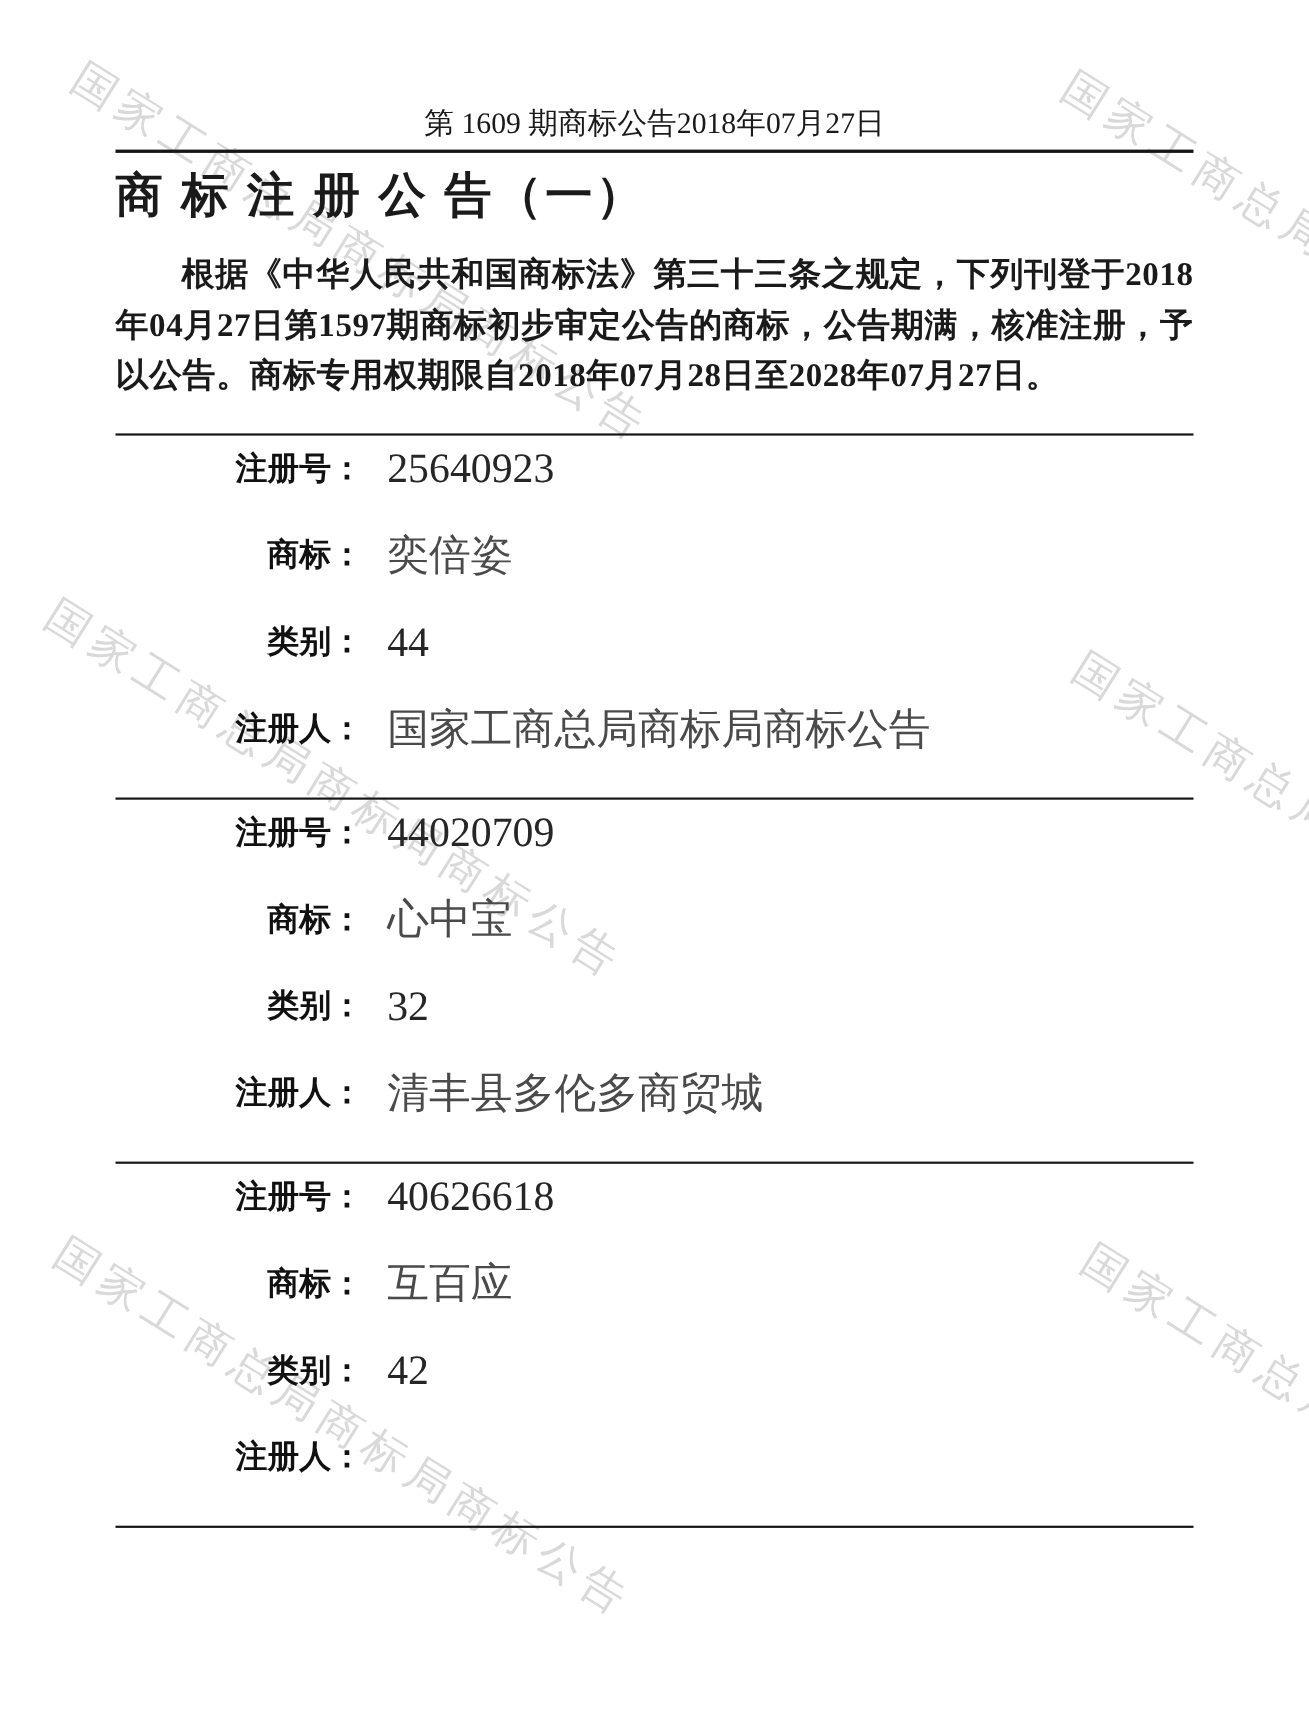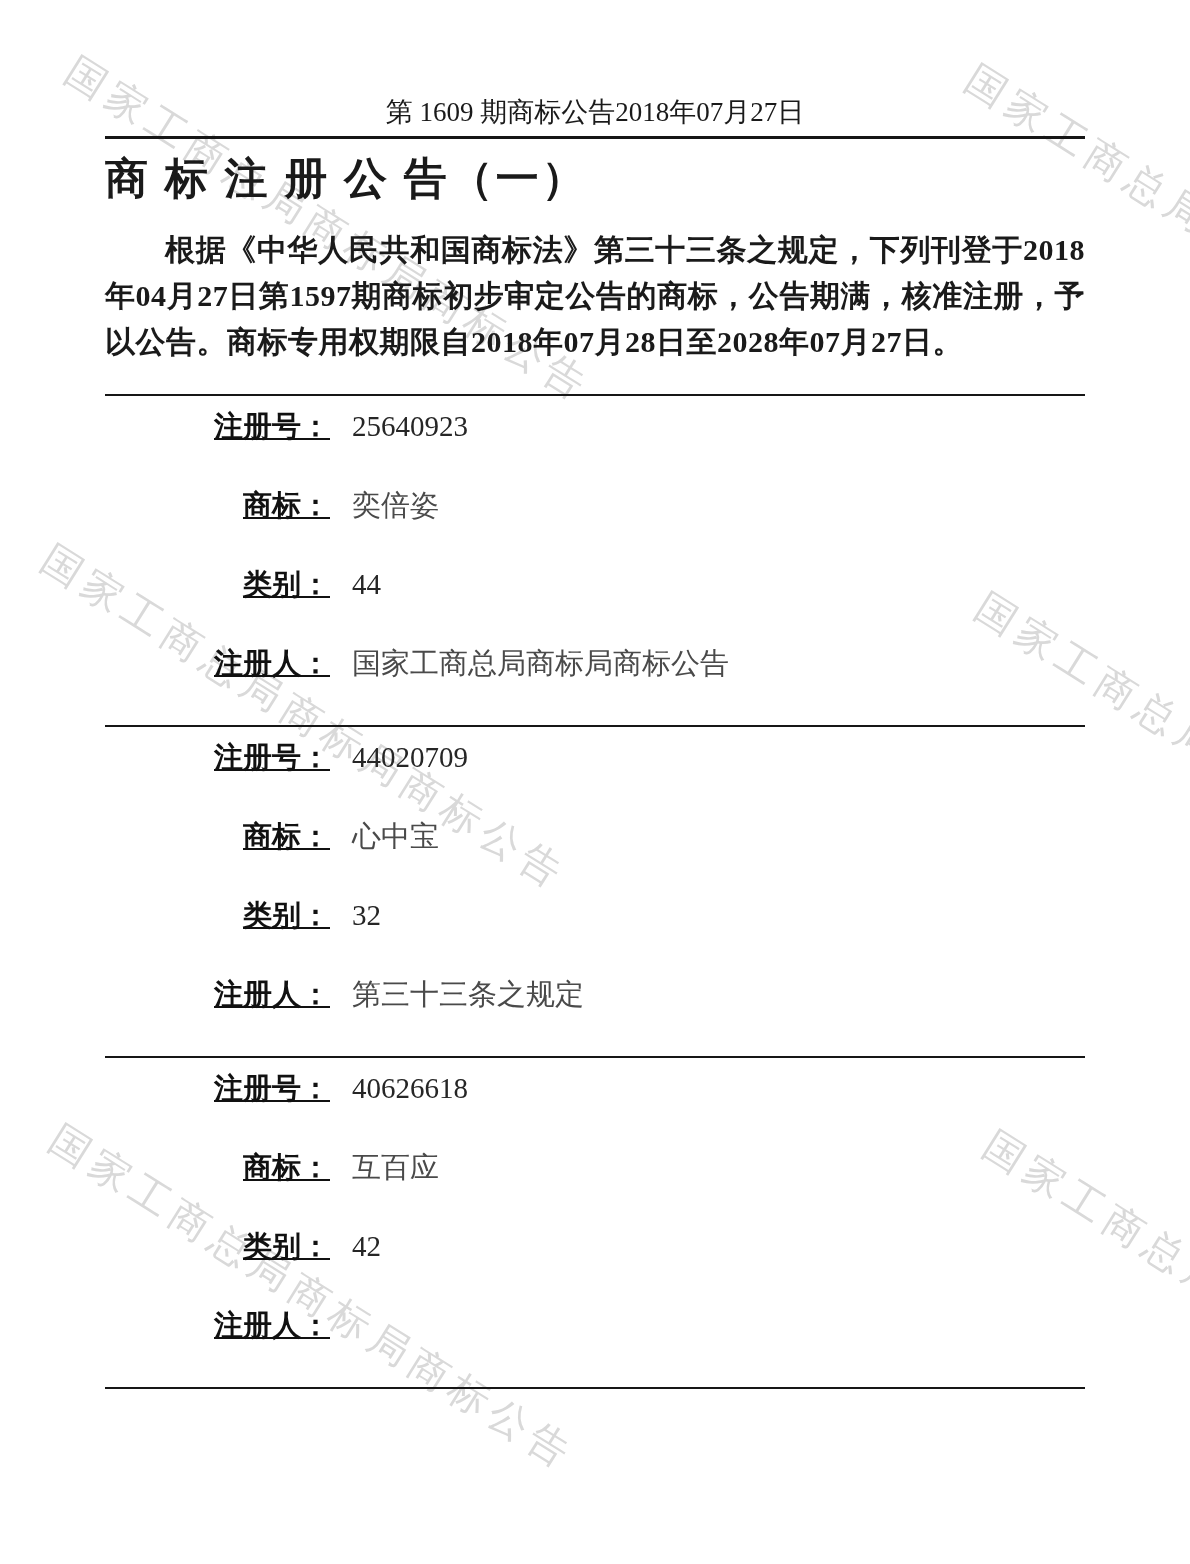--- a/index.html
+++ b/index.html
@@ -80,25 +80,24 @@
     align-items: flex-start;
     line-height: 34px;
   }
   .field-label {
     width: 225px;
     text-align: right;
     font-weight: 700;
     font-size: 29px;
     color: #111111;
     font-family: "Liberation Sans", "DejaVu Sans", sans-serif;
-    text-decoration: underline;
   }
   .field-value {
     margin-left: 22px;
-    font-size: 29px;
+    font-size: 38px;
     color: #4a4a4a;
     text-align: center;
   }
   .field-value.num { color: #262626; }
   .end-rule {
     border-top: 2px solid #161616;
     height: 0;
   }
 </style>
 </head>
@@ -154,21 +153,21 @@
       <div class="entry-row">
         <span class="field-label">商标：</span>
         <span class="field-value">心中宝</span>
       </div>
       <div class="entry-row">
         <span class="field-label">类别：</span>
         <span class="field-value num">32</span>
       </div>
       <div class="entry-row">
         <span class="field-label">注册人：</span>
-        <span class="field-value">第三十三条之规定</span>
+        <span class="field-value">清丰县多伦多商贸城</span>
       </div>
     </section>
 
     <section class="entry">
       <div class="entry-row">
         <span class="field-label">注册号：</span>
         <span class="field-value num">40626618</span>
       </div>
       <div class="entry-row">
         <span class="field-label">商标：</span>

